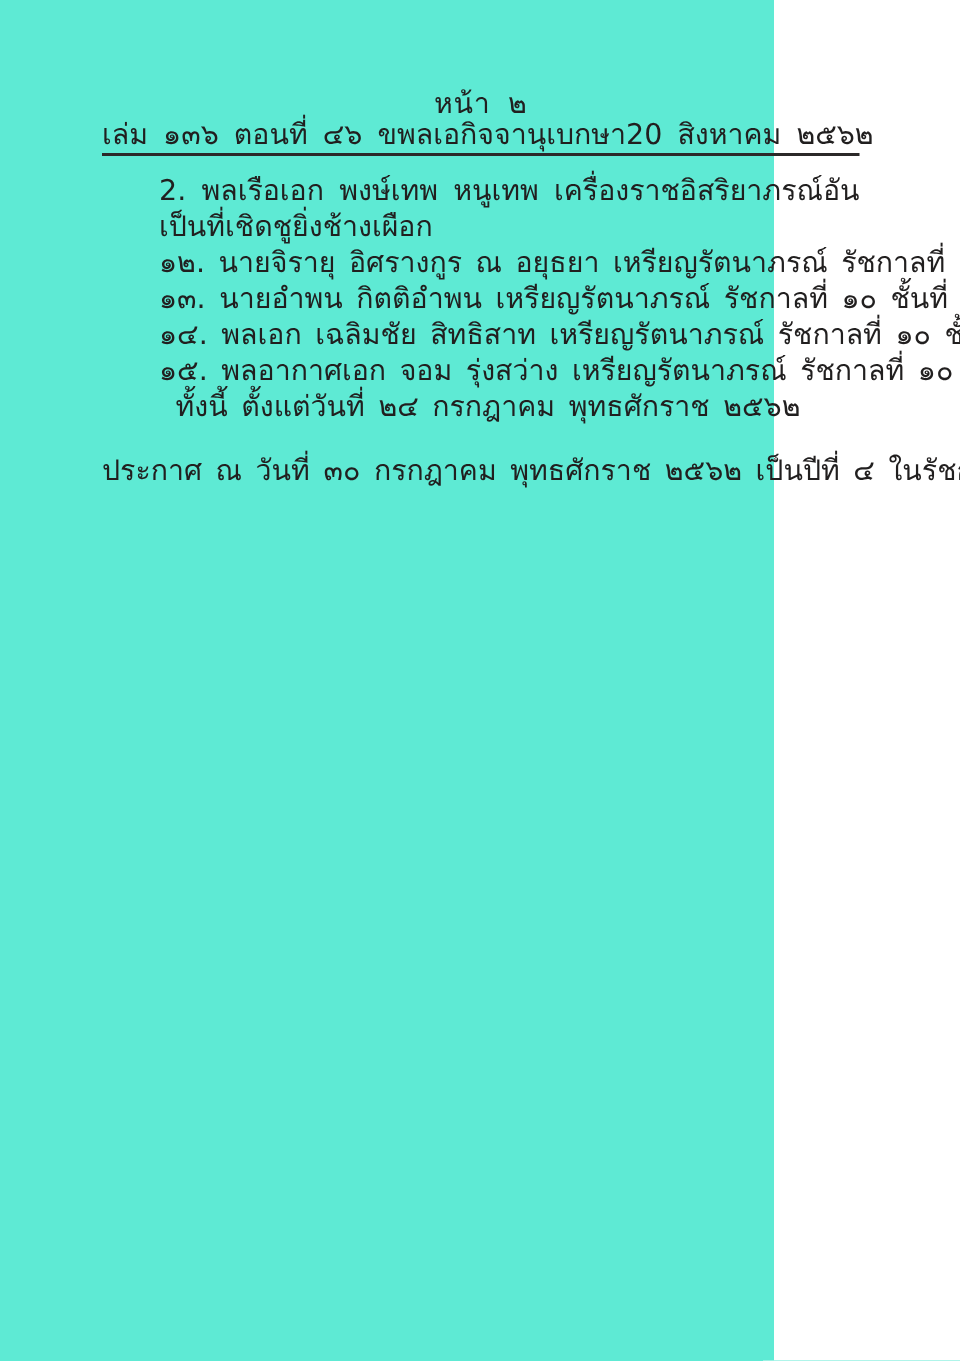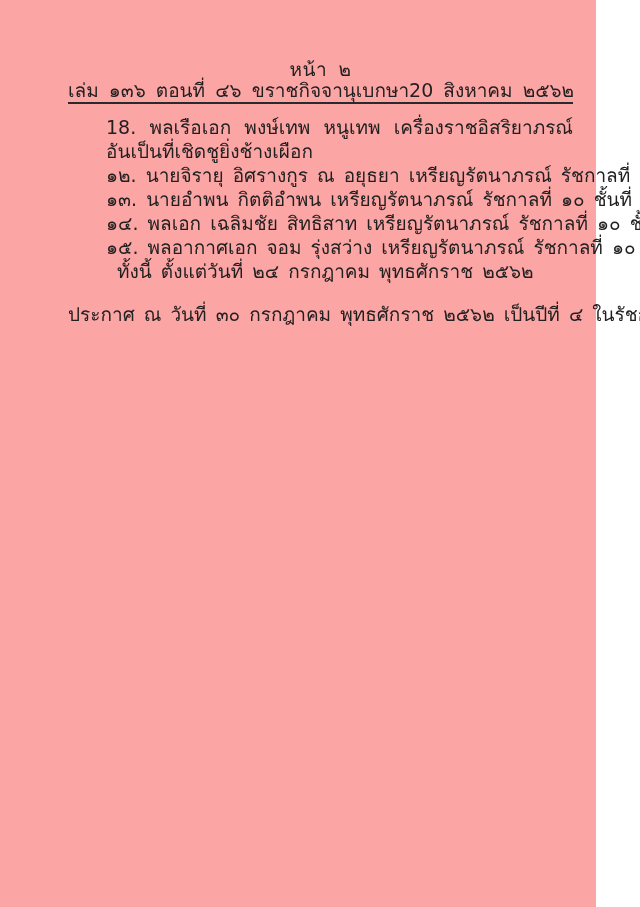--- a/index.html
+++ b/index.html
@@ -5,23 +5,23 @@
   * { margin: 0; padding: 0; box-sizing: border-box; }
   html, body { width: 640px; height: 907px; }
   body {
     background: #ffffff;
     font-family: "DejaVu Sans", "Liberation Sans", sans-serif;
     color: #211f1f;
     overflow: hidden;
   }
   .page {
     position: relative;
-    width: 596px;
+    width: 516px;
     height: 907px;
-    background: #fca5a5;
+    background: #5eead4;
   }
   .content {
     position: absolute;
     left: 68px;
     top: 0;
     width: 505px;
   }
   .page-num {
     margin-top: 58px;
     text-align: center;
@@ -67,28 +67,28 @@
 </head>
 <body>
 
 <div class="page">
   <div class="content">
 
     <div class="page-num">หน้า ๒</div>
 
     <div class="masthead">
       <span>เล่ม ๑๓๖ ตอนที่ ๔๖ ข</span>
-      <span>ราชกิจจานุเบกษา</span>
+      <span>พลเอกิจจานุเบกษา</span>
       <span>20 สิงหาคม ๒๕๖๒</span>
     </div>
 
     <div class="rule"></div>
 
     <div class="body-text">
-      <div class="line indent justify">18. พลเรือเอก พงษ์เทพ หนูเทพ เครื่องราชอิสริยาภรณ์อันเป็นที่เชิดชูยิ่งช้างเผือก</div>
+      <div class="line indent justify">2. พลเรือเอก พงษ์เทพ หนูเทพ เครื่องราชอิสริยาภรณ์อันเป็นที่เชิดชูยิ่งช้างเผือก</div>
       <div class="line indent">๑๒. นายจิรายุ อิศรางกูร ณ อยุธยา เหรียญรัตนาภรณ์ รัชกาลที่ ๑๐ ชั้นที่ ๓</div>
       <div class="line indent">๑๓. นายอำพน กิตติอำพน เหรียญรัตนาภรณ์ รัชกาลที่ ๑๐ ชั้นที่ ๓</div>
       <div class="line indent">๑๔. พลเอก เฉลิมชัย สิทธิสาท เหรียญรัตนาภรณ์ รัชกาลที่ ๑๐ ชั้นที่ ๓</div>
       <div class="line indent">๑๕. พลอากาศเอก จอม รุ่งสว่าง เหรียญรัตนาภรณ์ รัชกาลที่ ๑๐ ชั้นที่ ๓</div>
       <div class="line note">ทั้งนี้ ตั้งแต่วันที่ ๒๔ กรกฎาคม พุทธศักราช ๒๕๖๒</div>
       <div class="line proclaim">ประกาศ ณ วันที่ ๓๐ กรกฎาคม พุทธศักราช ๒๕๖๒ เป็นปีที่ ๔ ในรัชกาลปัจจุบัน</div>
     </div>
 
   </div>
 </div>

